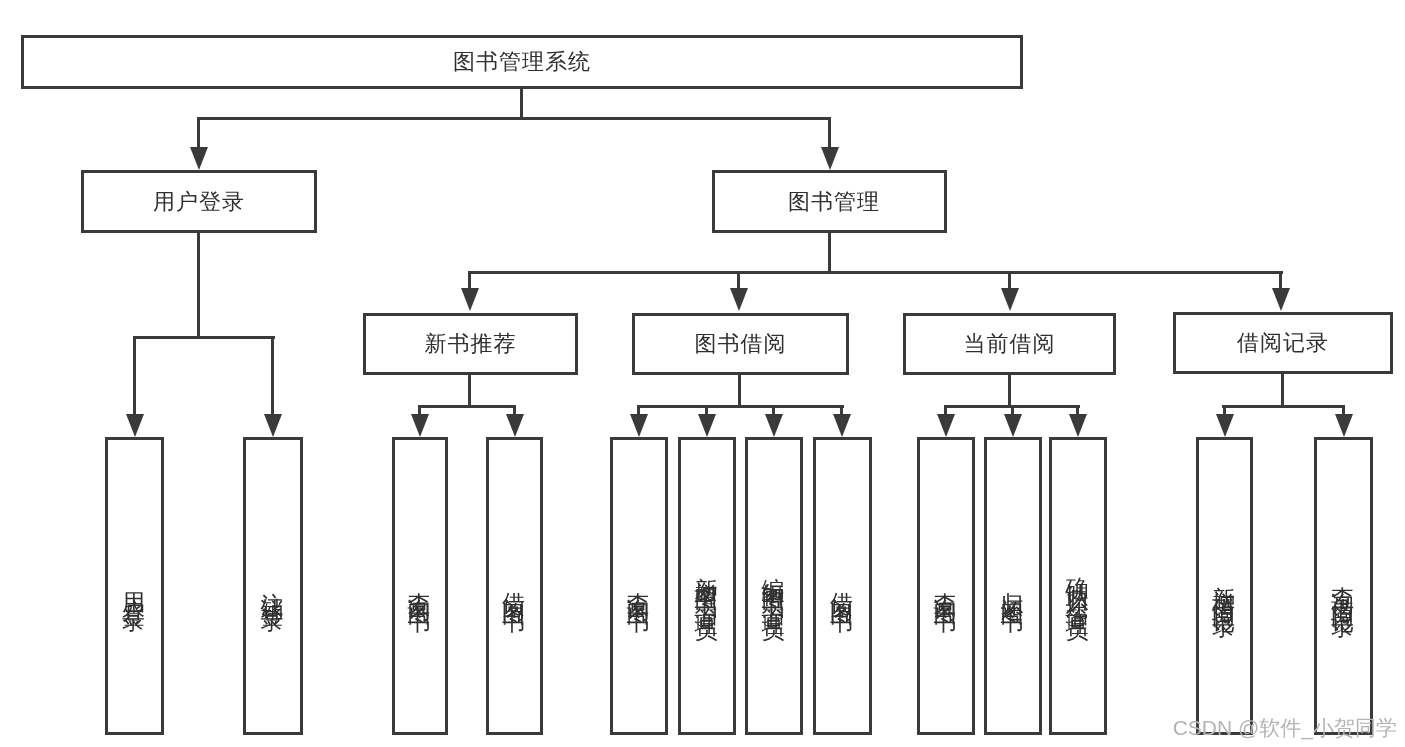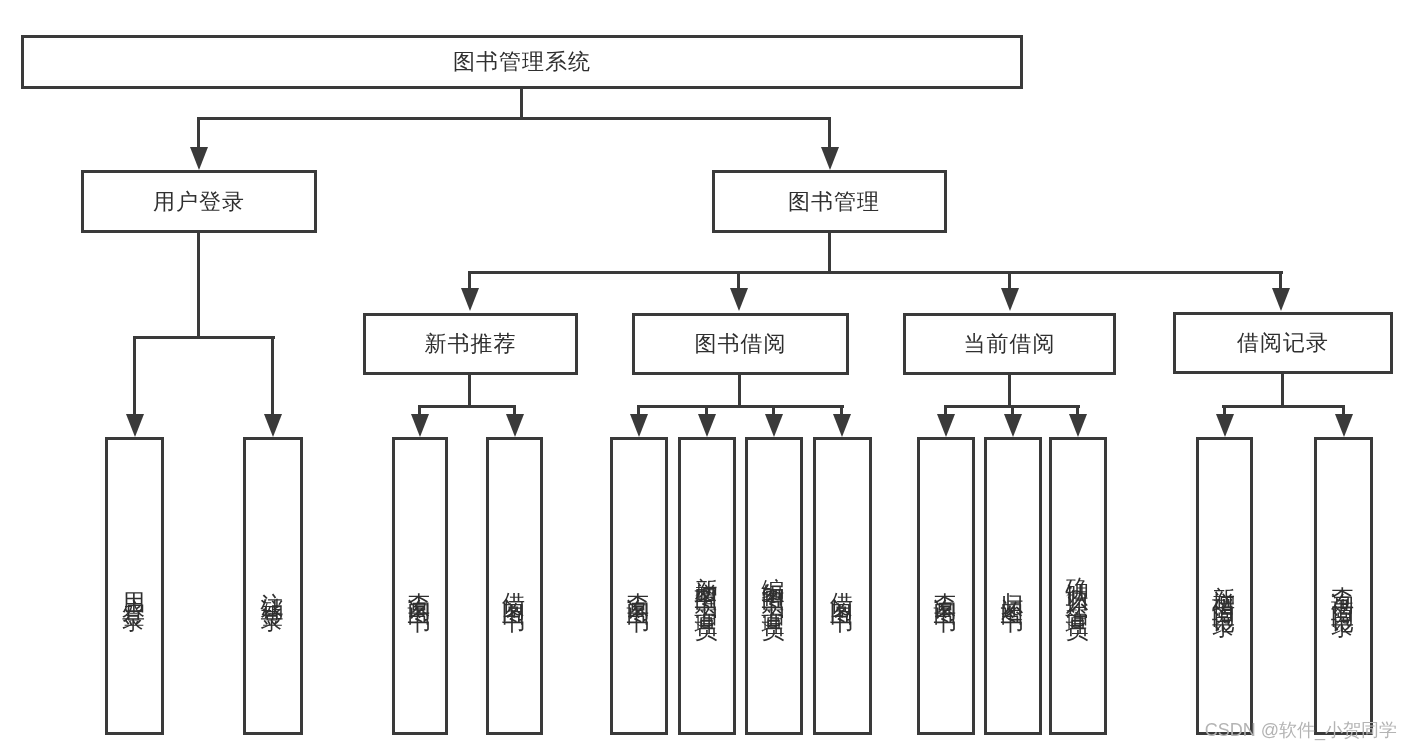--- a/index.html
+++ b/index.html
@@ -46,21 +46,21 @@
     transform:translateX(-50%);
     bottom:-23px;
     width:0;height:0;
     border-left:9px solid transparent;
     border-right:9px solid transparent;
     border-top:23px solid #3a3a3a;
   }
   .watermark{
     position:absolute;
     right:8px;bottom:5px;
-    font-size:18px;
+    font-size:21px;
     color:#b4b4b4;
     white-space:nowrap;
   }
 </style>
 </head>
 <body>
 
 <div id="canvas">
 
   <div class="vline" style="left:520px;top:68px;height:52px;"></div>

